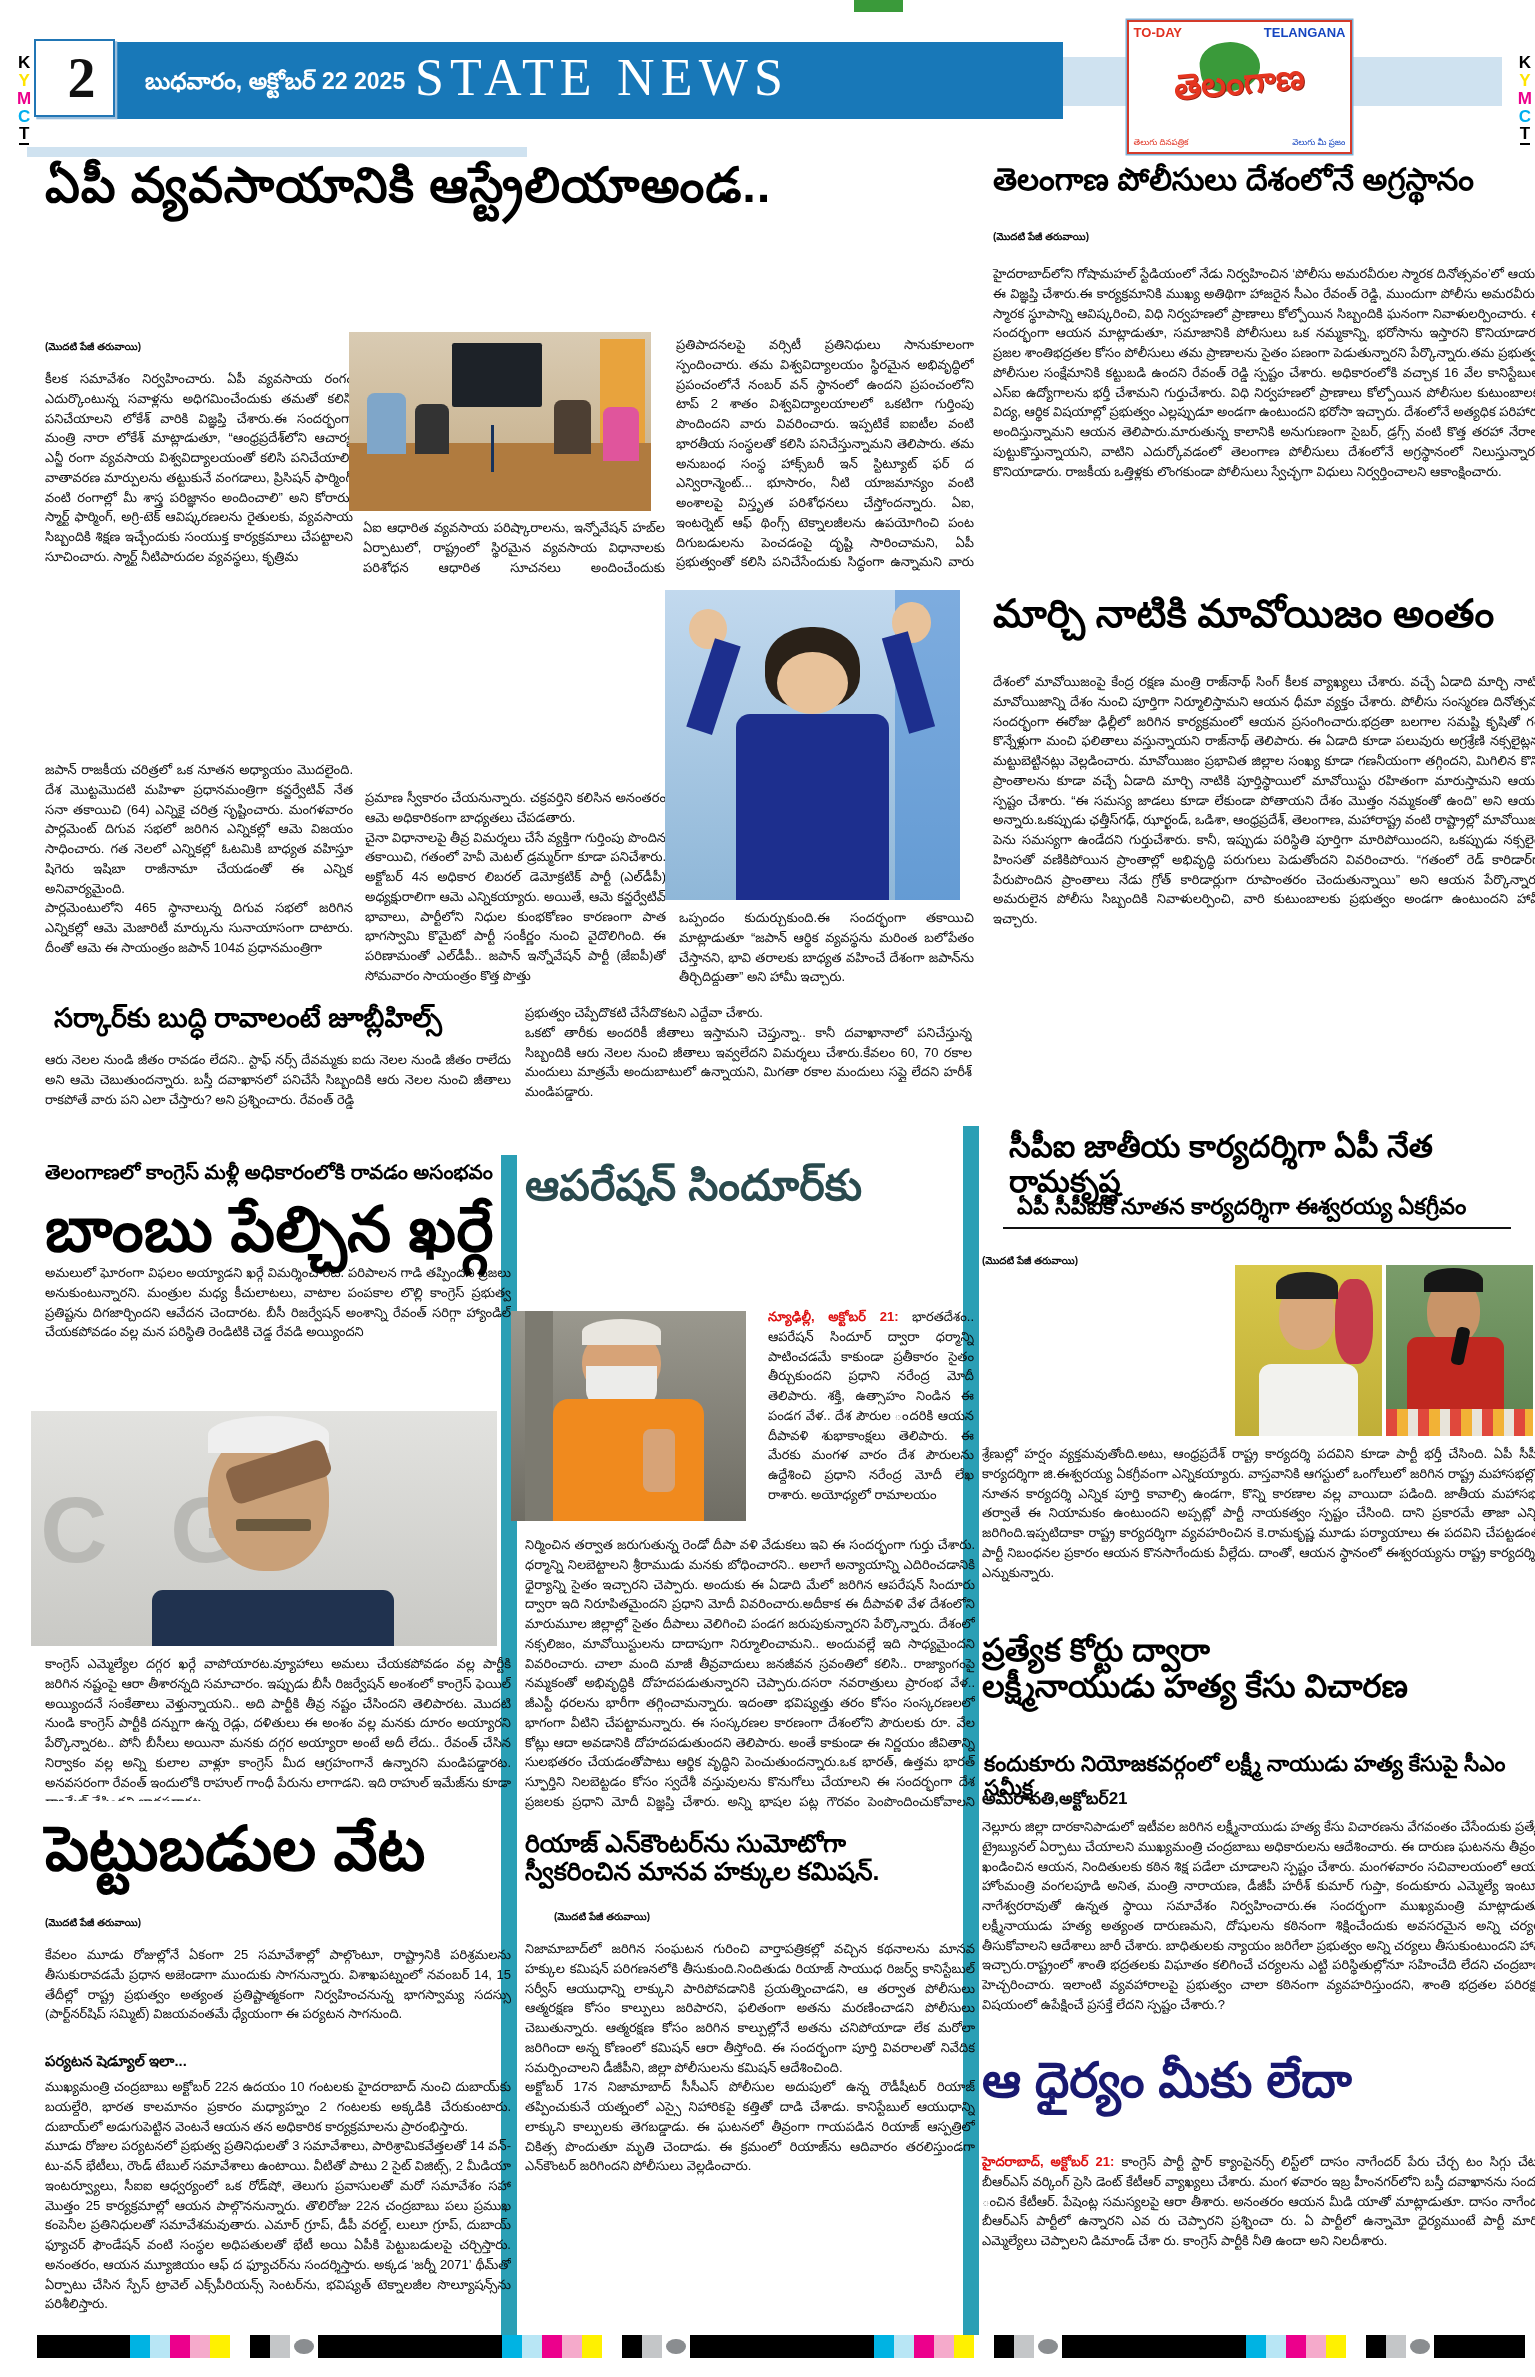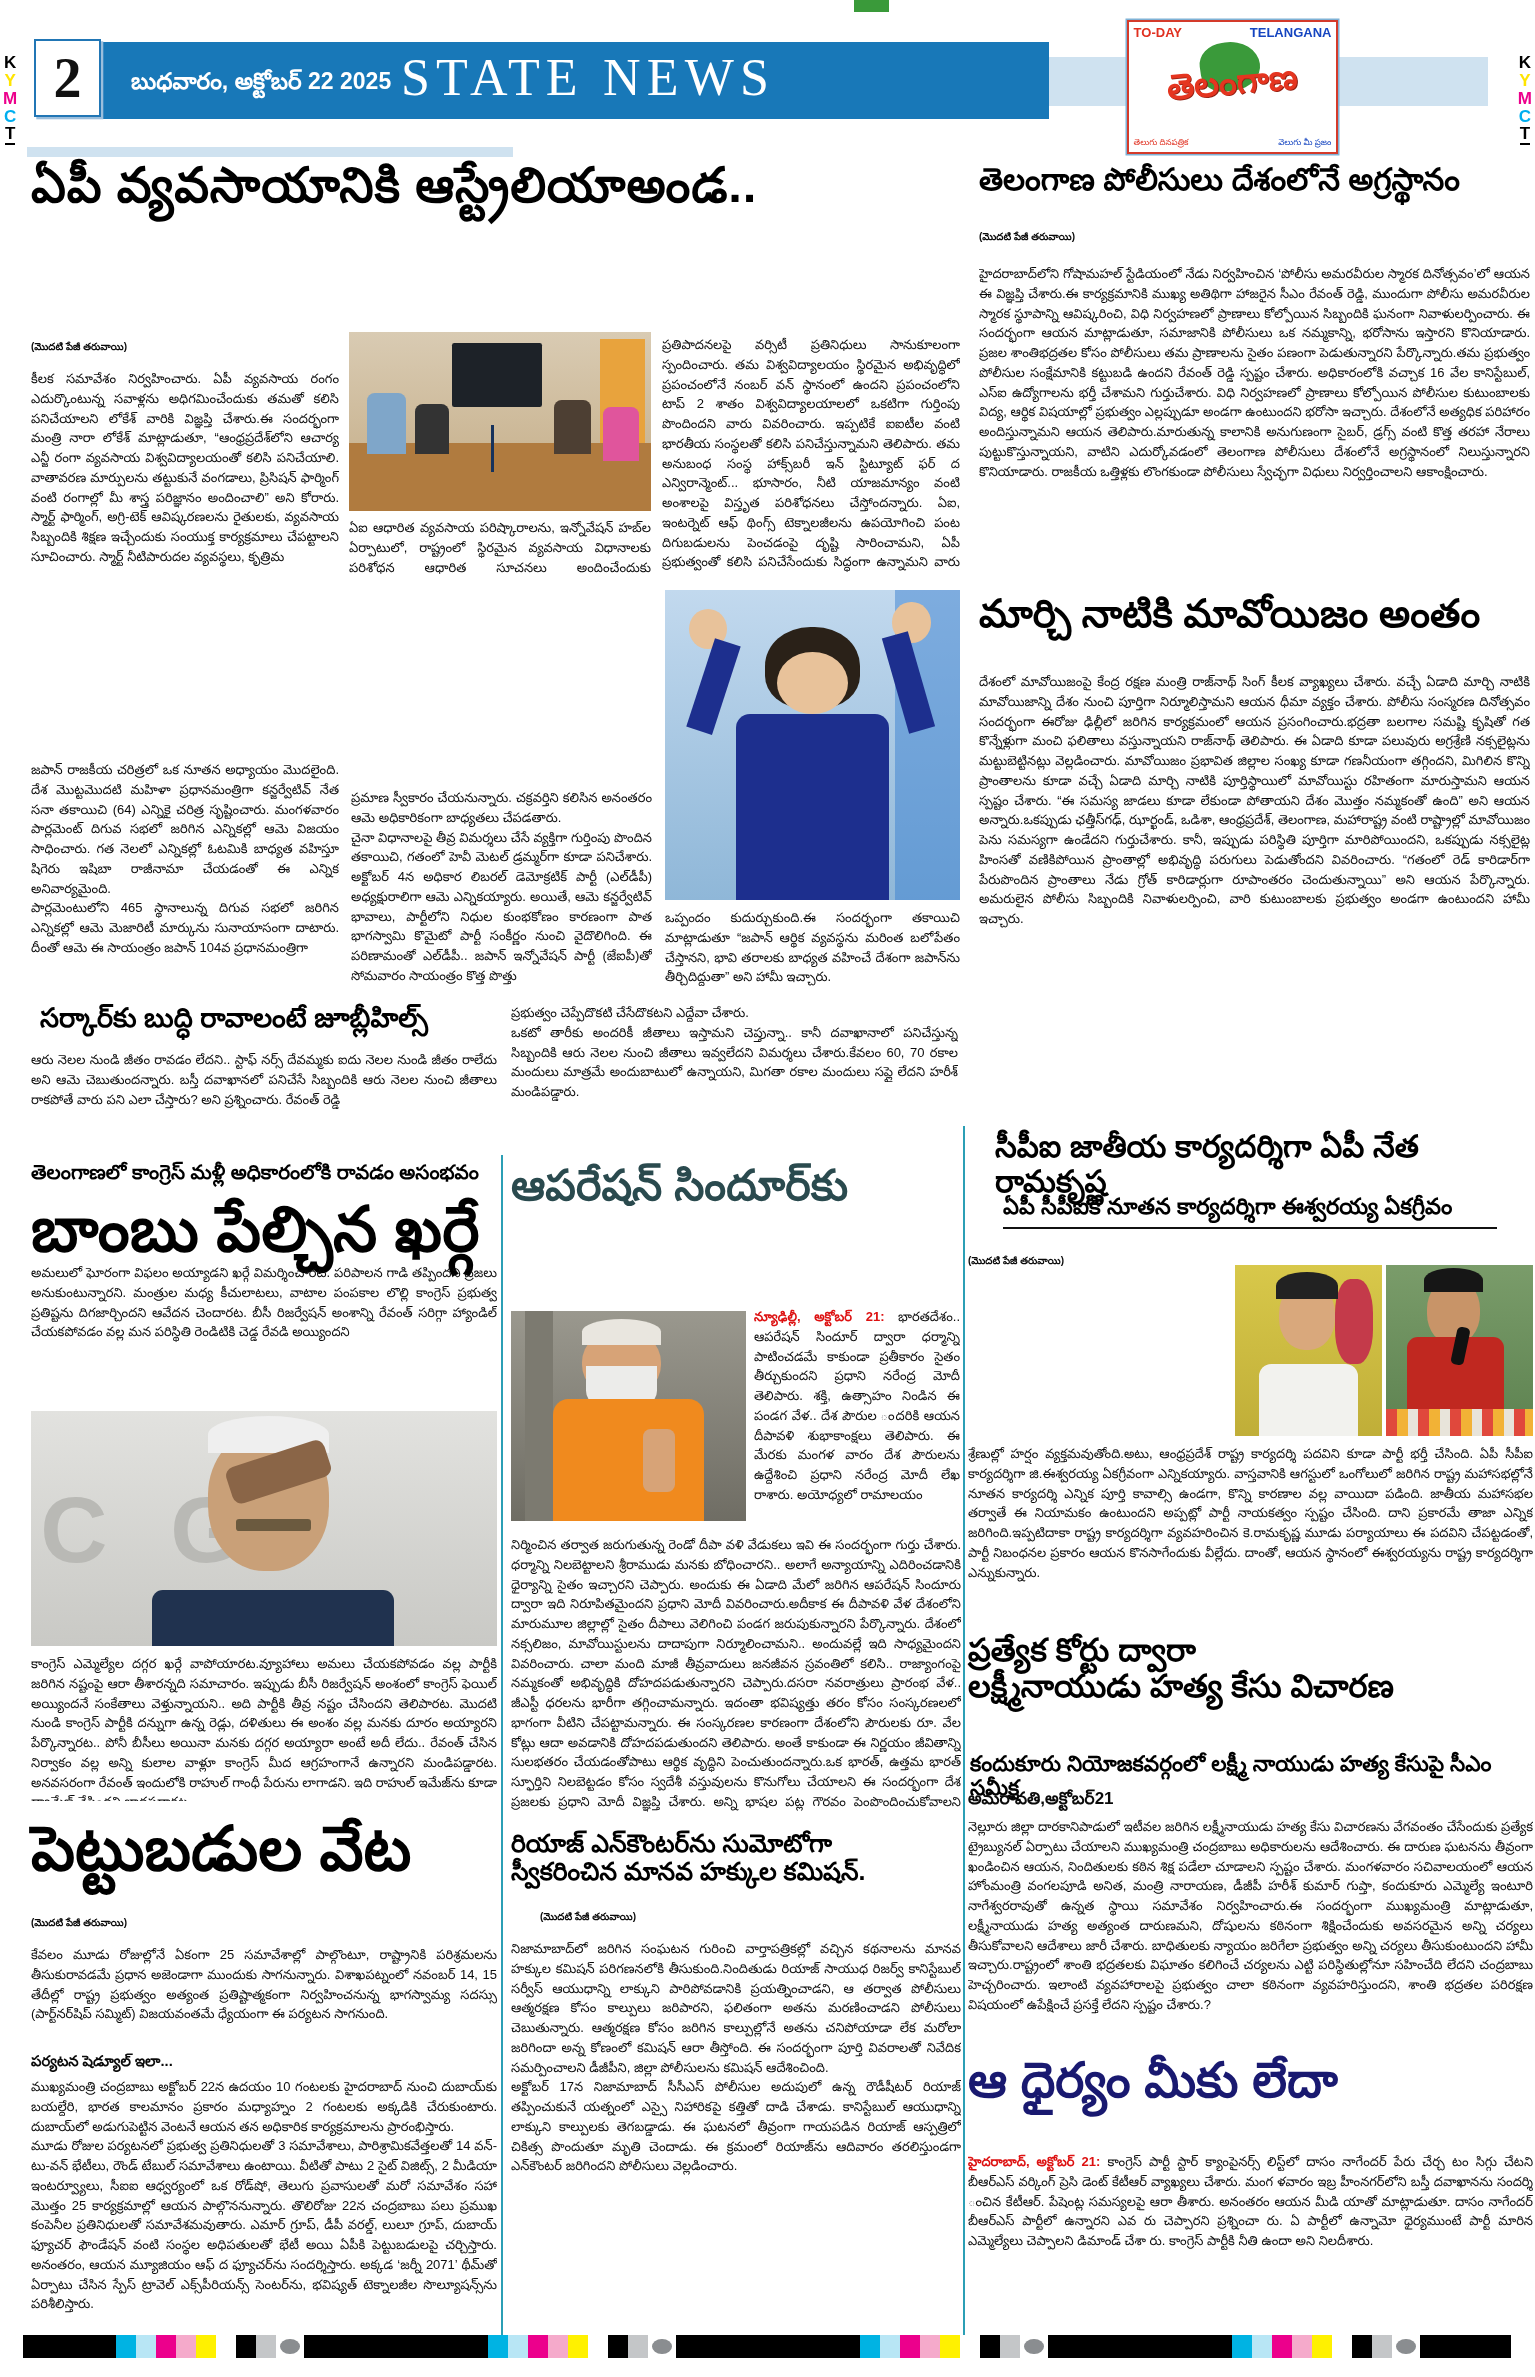--- a/index.html
+++ b/index.html
@@ -1,18 +1,18 @@
 <!DOCTYPE html>
 <html style="font-size:12.3px"><head>
 <meta charset="utf-8">
 <style>
   html,body{margin:0;padding:0;background:#fff;}
   #page{position:relative;width:1535px;height:2377px;background:#fff;overflow:hidden;
         font-family:"Liberation Sans",sans-serif;color:#0a0a0a;}
-  .abs{position:absolute;}
+  .abs{position:absolute;padding-left:14px;}
   .t{font-size:13px;line-height:1.52;text-align:justify;overflow:hidden;white-space:pre-line;}
   .hd{font-weight:900;color:#000;line-height:1.12;}
   .cont{font-weight:bold;font-size:10px;}
   .center{text-align:left;}
   .vline{width:2.3px;background:#2b9fb5;}
   .photo{overflow:hidden;position:absolute;}
   .regmark{display:flex;flex-direction:column;align-items:center;font-weight:bold;
            font-size:17px;line-height:1.05;}
   .strip{display:flex;height:23px;}
   .subhd{font-weight:bold;}

